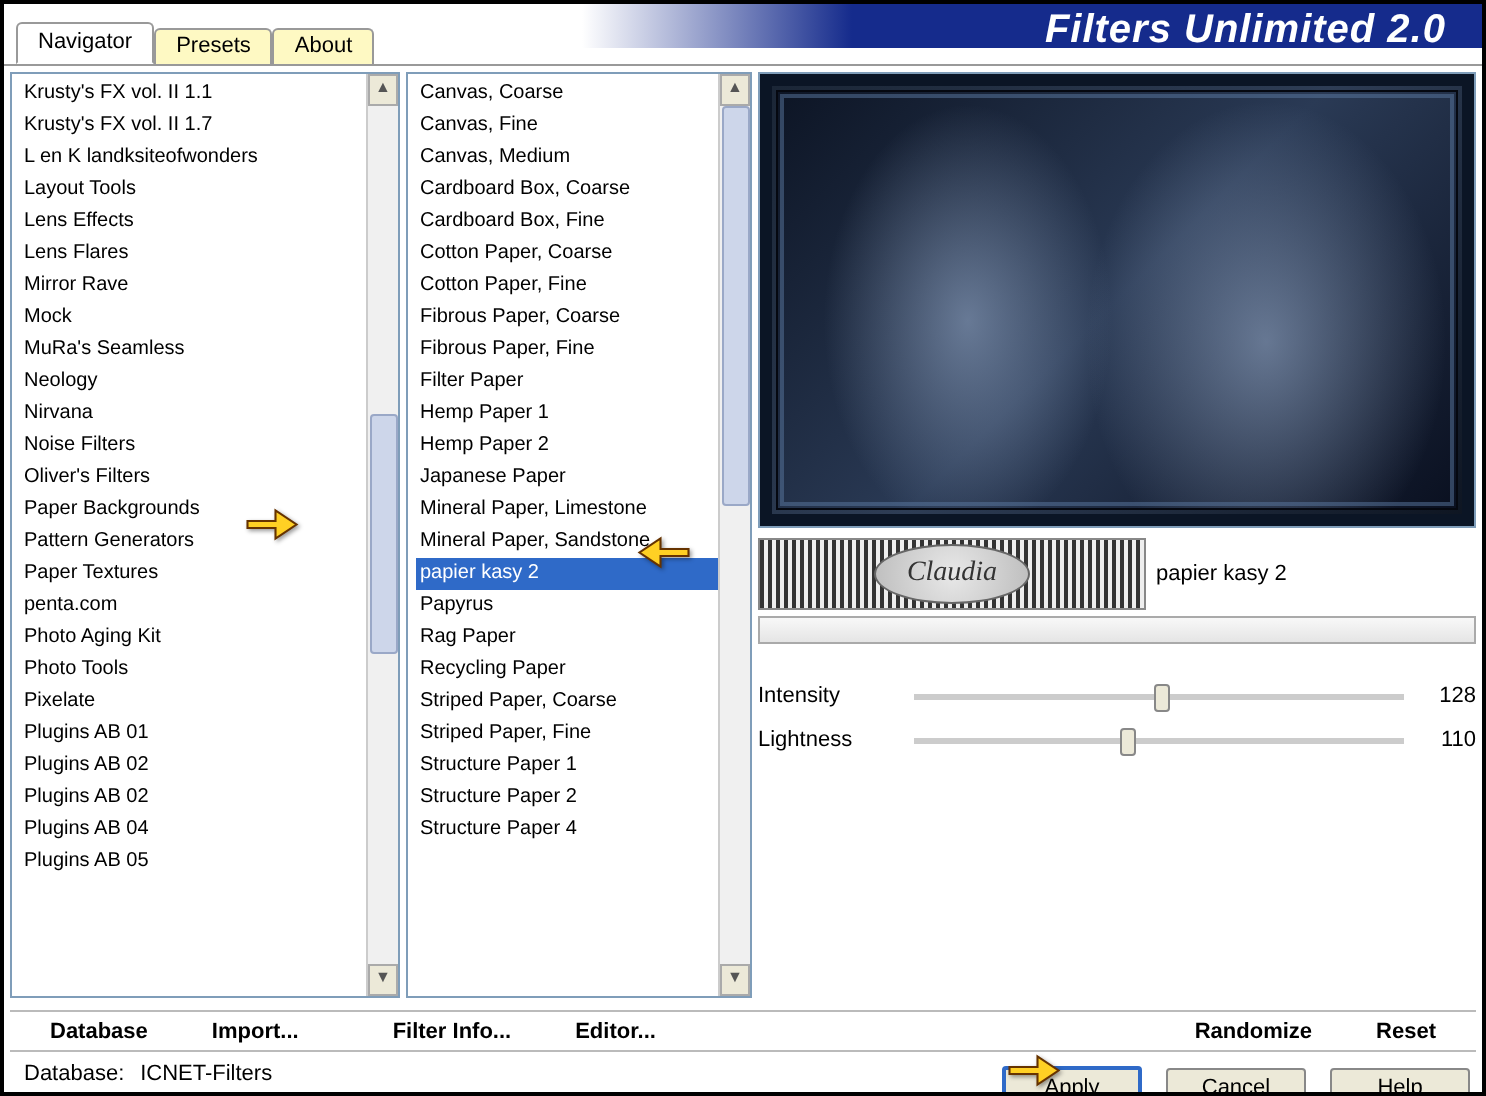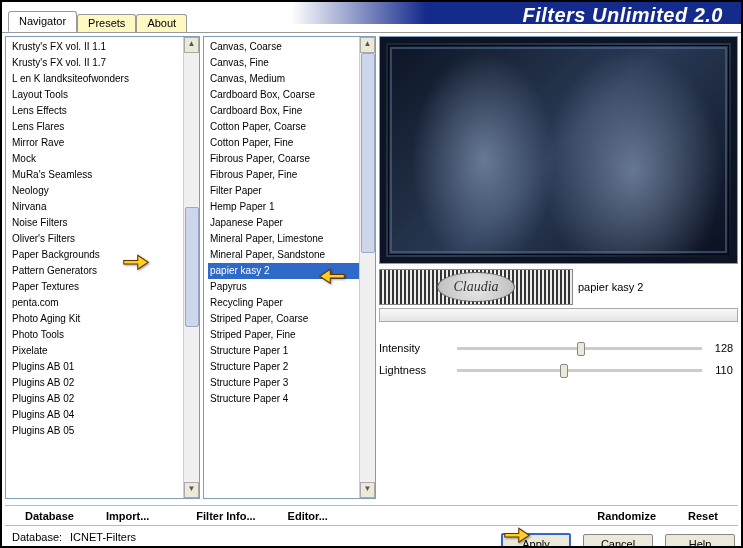--- a/index.html
+++ b/index.html
@@ -186,21 +186,21 @@
     margin: 0 8px;
   }
   .param-slider .sthumb {
     position: absolute;
     top: -5px;
     width: 8px; height: 14px;
     background: #ece9d8;
     border: 1px solid #888;
     border-radius: 2px;
   }
-  .param-val { width: 28px; text-align: center; }
+  .param-val { width: 28px; text-align: right; }
 
   .buttons-row1 {
     border-top: 1px solid #bbb;
     border-bottom: 1px solid #bbb;
     height: 21px;
     display: flex;
     align-items: center;
     padding: 0 8px;
     font-size: 11px;
     margin: 3px 3px 0 3px;
@@ -292,31 +292,32 @@
         <li>Canvas, Fine</li>
         <li>Canvas, Medium</li>
         <li>Cardboard Box, Coarse</li>
         <li>Cardboard Box, Fine</li>
         <li>Cotton Paper, Coarse</li>
         <li>Cotton Paper, Fine</li>
         <li>Fibrous Paper, Coarse</li>
         <li>Fibrous Paper, Fine</li>
         <li>Filter Paper</li>
         <li>Hemp Paper 1</li>
+        <li>Hemp Paper 2</li>
         <li>Japanese Paper</li>
         <li>Mineral Paper, Limestone</li>
         <li>Mineral Paper, Sandstone</li>
         <li class="selected">papier kasy 2</li>
         <li>Papyrus</li>
+        <li>Rag Paper</li>
         <li>Recycling Paper</li>
         <li>Striped Paper, Coarse</li>
         <li>Striped Paper, Fine</li>
         <li>Structure Paper 1</li>
         <li>Structure Paper 2</li>
-        <li>Structure Paper 3</li>
         <li>Structure Paper 4</li>
       </ul>
     <div class="scrollbar">
       <div class="scroll-btn">▲</div>
       <div class="scroll-thumb"></div>
       <div class="scroll-btn" style="position:absolute;bottom:0">▼</div>
     </div>
   </div>
 
   <div class="col col3">

